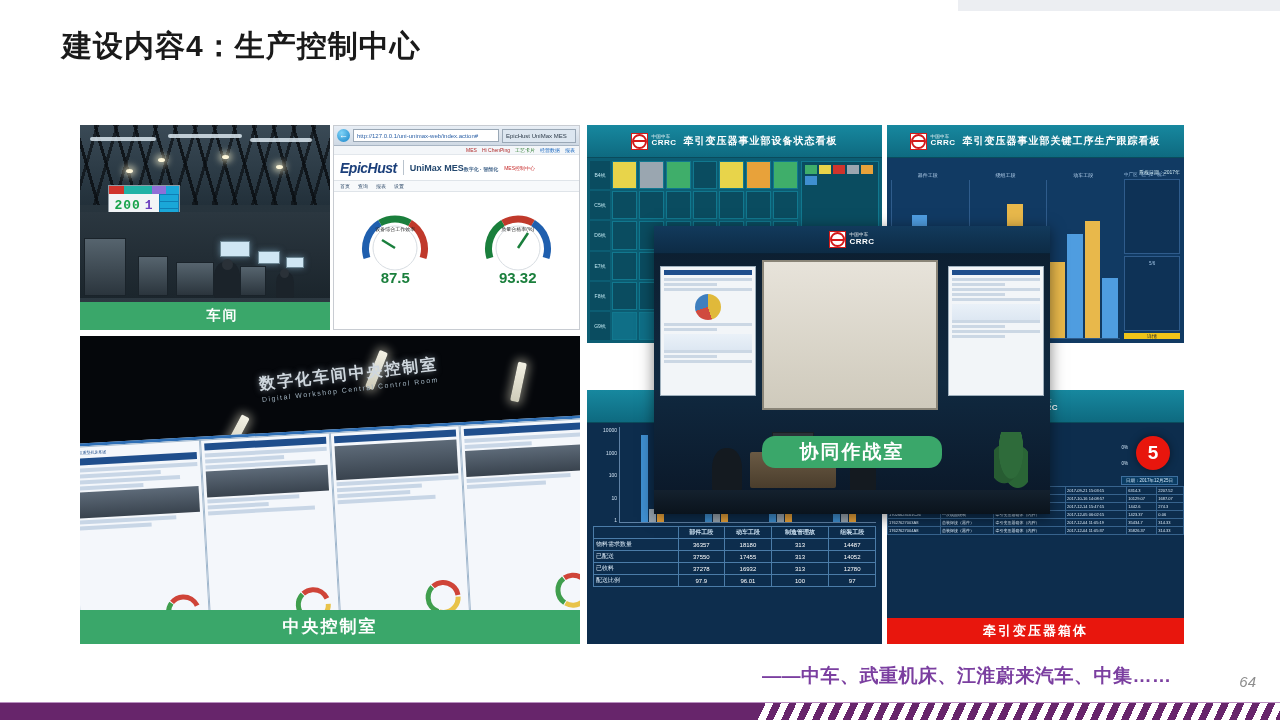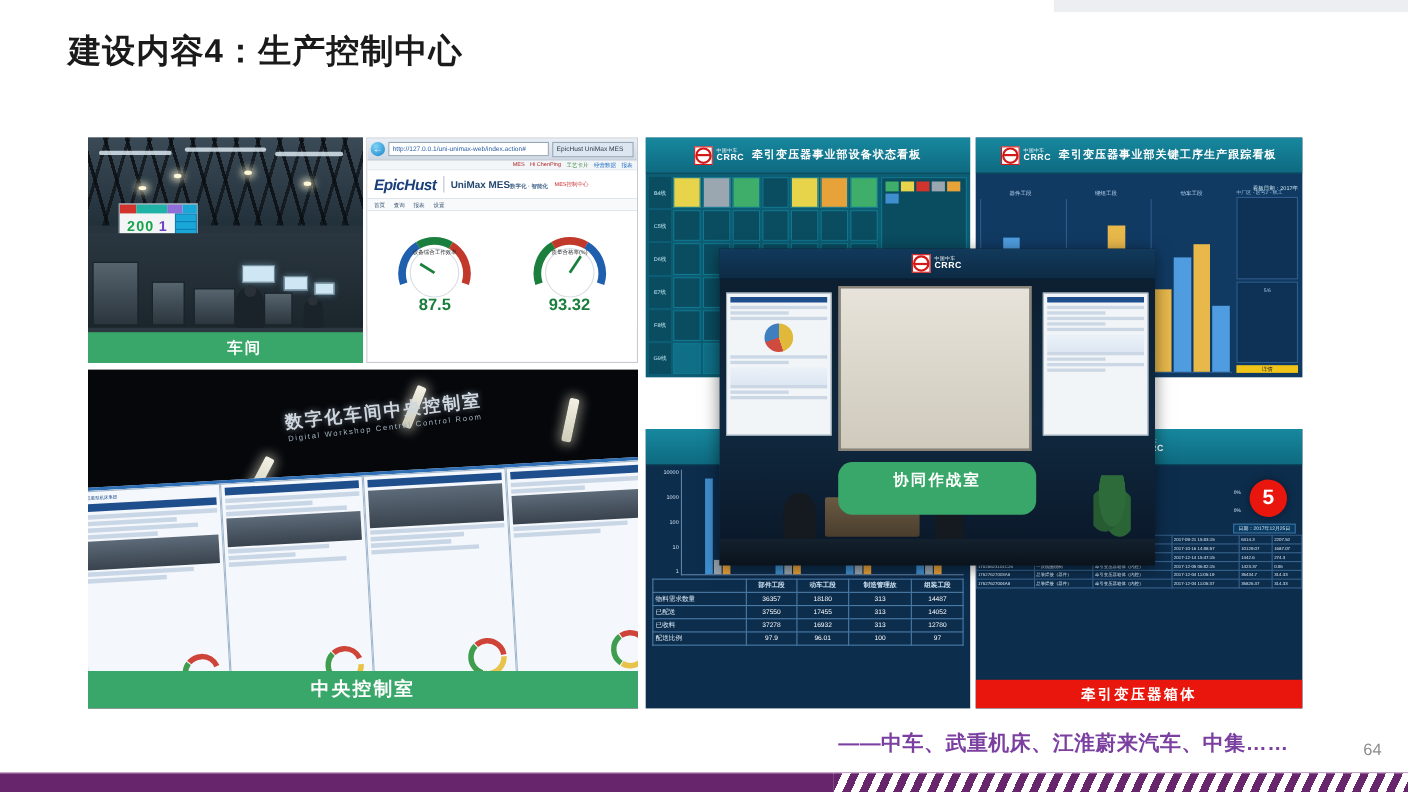--- a/index.html
+++ b/index.html
@@ -33,20 +33,21 @@
     text-align: center; color: #fff; font-weight: bold;
     letter-spacing: 2px;
   }
   .cap-green { background: #3aa76a; }
   .cap-red { background: #e8160d; }
 
   
   .workshop {
     left: 80px; top: 125px; width: 250px; height: 205px;
     background: linear-gradient(180deg,#1d2a33 0%,#27343d 40%,#2e3a42 100%);
+    font-family: Liberation Mono, monospace;
   }
   .ws-roof {
     position:absolute; left:0; top:0; width:100%; height:80px;
     background:
       repeating-linear-gradient(74deg, transparent 0 16px, rgba(10,14,18,.85) 16px 19px),
       repeating-linear-gradient(-74deg, transparent 0 16px, rgba(10,14,18,.7) 16px 19px),
       linear-gradient(180deg,#3a4a56,#22303a);
   }
   .ws-skylight{
     position:absolute; height:4px; background:#d9e6ee; opacity:.85; border-radius:2px;
@@ -324,21 +325,21 @@
   .warroom .cap{ bottom: 46px; left: 108px; width: 180px; }
 
   
   .footer {
     position: absolute; left: 762px; top: 663px;
     font-size: 19px; font-weight: bold; color: #7b3fa0; white-space: nowrap;
     letter-spacing: .5px;
   }
   .pageno {
     position: absolute; right: 24px; top: 673px;
-    font-size: 15px; color: #8d8d8d;
+    font-size: 15px; color: #8d8d8d; font-style: italic;
   }
   .botbar-solid {
     position: absolute; left: 0; bottom: 0; width: 758px; height: 17px;
     background: #67256b;
   }
   .botbar-stripes {
     position: absolute; left: 758px; bottom: 0; right: 0; height: 17px;
     background: repeating-linear-gradient(115deg, #67256b 0 7px, #ffffff 7px 14px);
   }
   .botbar-line{
@@ -910,21 +911,21 @@
       <div class="wr-line s"></div>
     </div>
 
     <div class="wr-plant"></div>
     <div class="wr-laptop"></div>
     <div class="wr-table"></div>
     <div class="wr-person" style="left:58px;  width:30px; height:44px;"></div>
     <div class="wr-person" style="left:196px; width:26px; height:38px;"></div>
     <div class="wr-floor"></div>
 
-    <div class="cap cap-green" style="height:48px;line-height:32px;font-size:14px;border-radius:13px;">协同作战室</div>
+    <div class="cap cap-green" style="height:32px;line-height:32px;font-size:19px;border-radius:13px;">协同作战室</div>
   </div>
 
   <div class="footer">——中车、武重机床、江淮蔚来汽车、中集……</div>
   <div class="pageno">64</div>
   <div class="botbar-line"></div>
   <div class="botbar-solid"></div>
   <div class="botbar-stripes"></div>
 
 </div>
 

